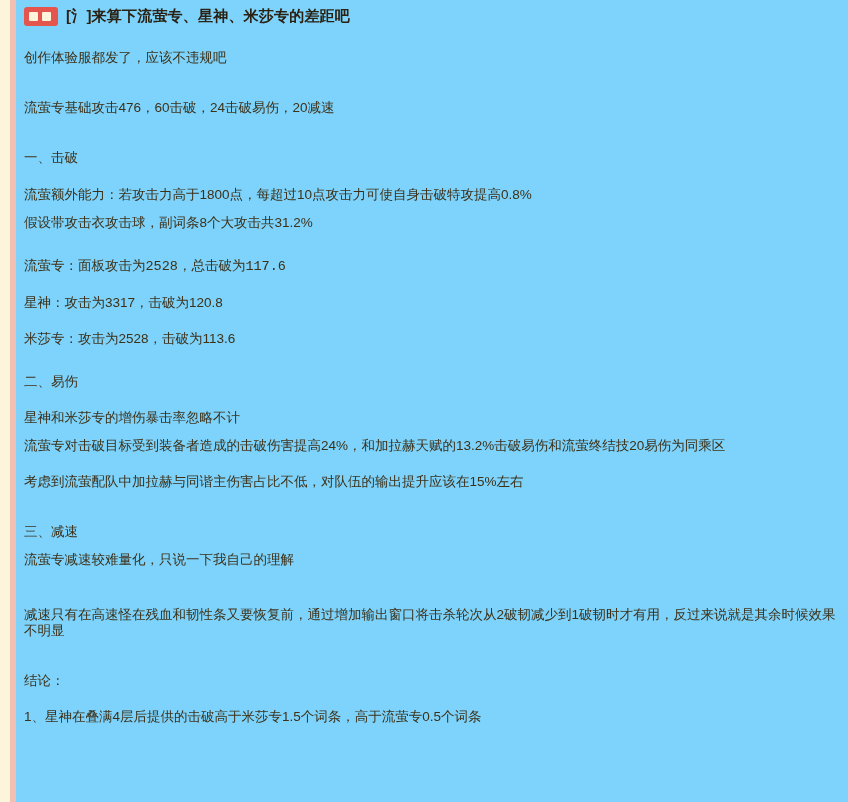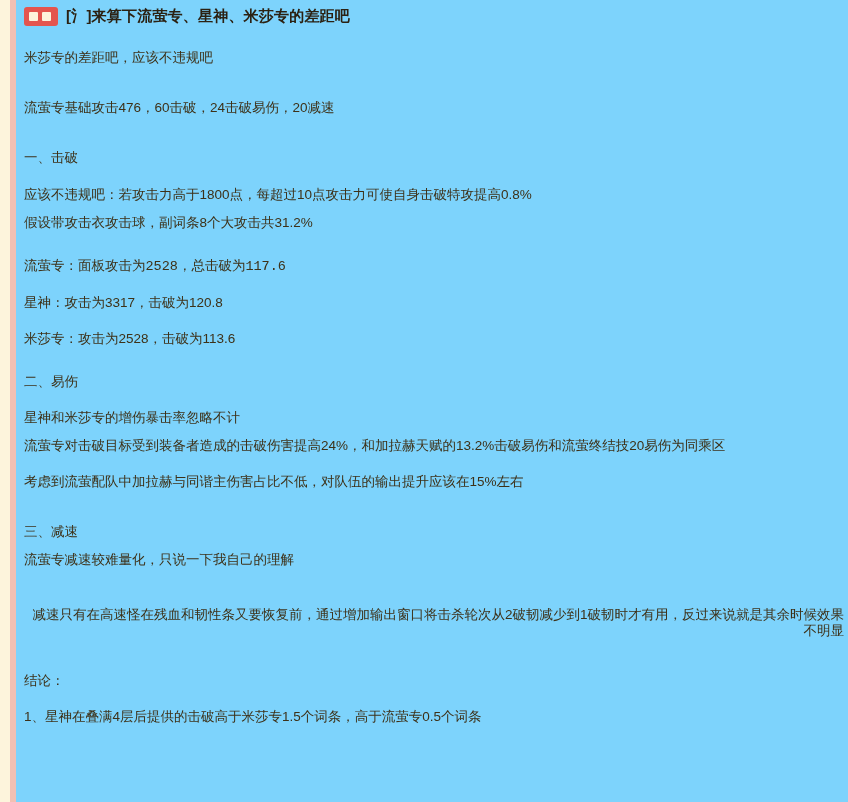--- a/index.html
+++ b/index.html
@@ -82,44 +82,44 @@
   .line {
     white-space: pre-wrap;
     word-break: break-word;
   }
   .sp-1 { height: 18px; }
   .sp-2 { height: 26px; }
   .sp-4 { height: 34px; }
   .gap-sm { margin-top: 12px; }
   .gap-md { margin-top: 20px; }
   .gap-lg { margin-top: 28px; font-family: Liberation Mono, monospace; }
-  .gap-xl { margin-top: 38px; text-align: right; }
+  .gap-xl { margin-top: 38px; }
   .section-head { margin-top: 0; }
 </style>
 </head>
 <body>
 
 <div class="page">
   <div class="left-rail"></div>
 
   <div class="header">
     <div class="badge"></div>
     <div class="title">[氵]来算下流萤专、星神、米莎专的差距吧</div>
   </div>
 
   <div class="content">
     <div class="sp-1"></div>
-    <div class="line">米莎专的差距吧，应该不违规吧</div>
+    <div class="line">创作体验服都发了，应该不违规吧</div>
 
     <div class="sp-4"></div>
     <div class="line">流萤专基础攻击476，60击破，24击破易伤，20减速</div>
 
     <div class="sp-4"></div>
     <div class="line section-head">一、击破</div>
-    <div class="line gap-md">应该不违规吧：若攻击力高于1800点，每超过10点攻击力可使自身击破特攻提高0.8%</div>
+    <div class="line gap-md">流萤额外能力：若攻击力高于1800点，每超过10点攻击力可使自身击破特攻提高0.8%</div>
     <div class="line gap-sm">假设带攻击衣攻击球，副词条8个大攻击共31.2%</div>
     <div class="line gap-lg">流萤专：面板攻击为2528，总击破为117.6</div>
     <div class="line gap-md">星神：攻击为3317，击破为120.8</div>
     <div class="line gap-md">米莎专：攻击为2528，击破为113.6</div>
 
     <div class="sp-2"></div>
     <div class="line">二、易伤</div>
     <div class="line gap-md">星神和米莎专的增伤暴击率忽略不计</div>
     <div class="line gap-sm">流萤专对击破目标受到装备者造成的击破伤害提高24%，和加拉赫天赋的13.2%击破易伤和流萤终结技20易伤为同乘区</div>
     <div class="line gap-md">考虑到流萤配队中加拉赫与同谐主伤害占比不低，对队伍的输出提升应该在15%左右</div>

